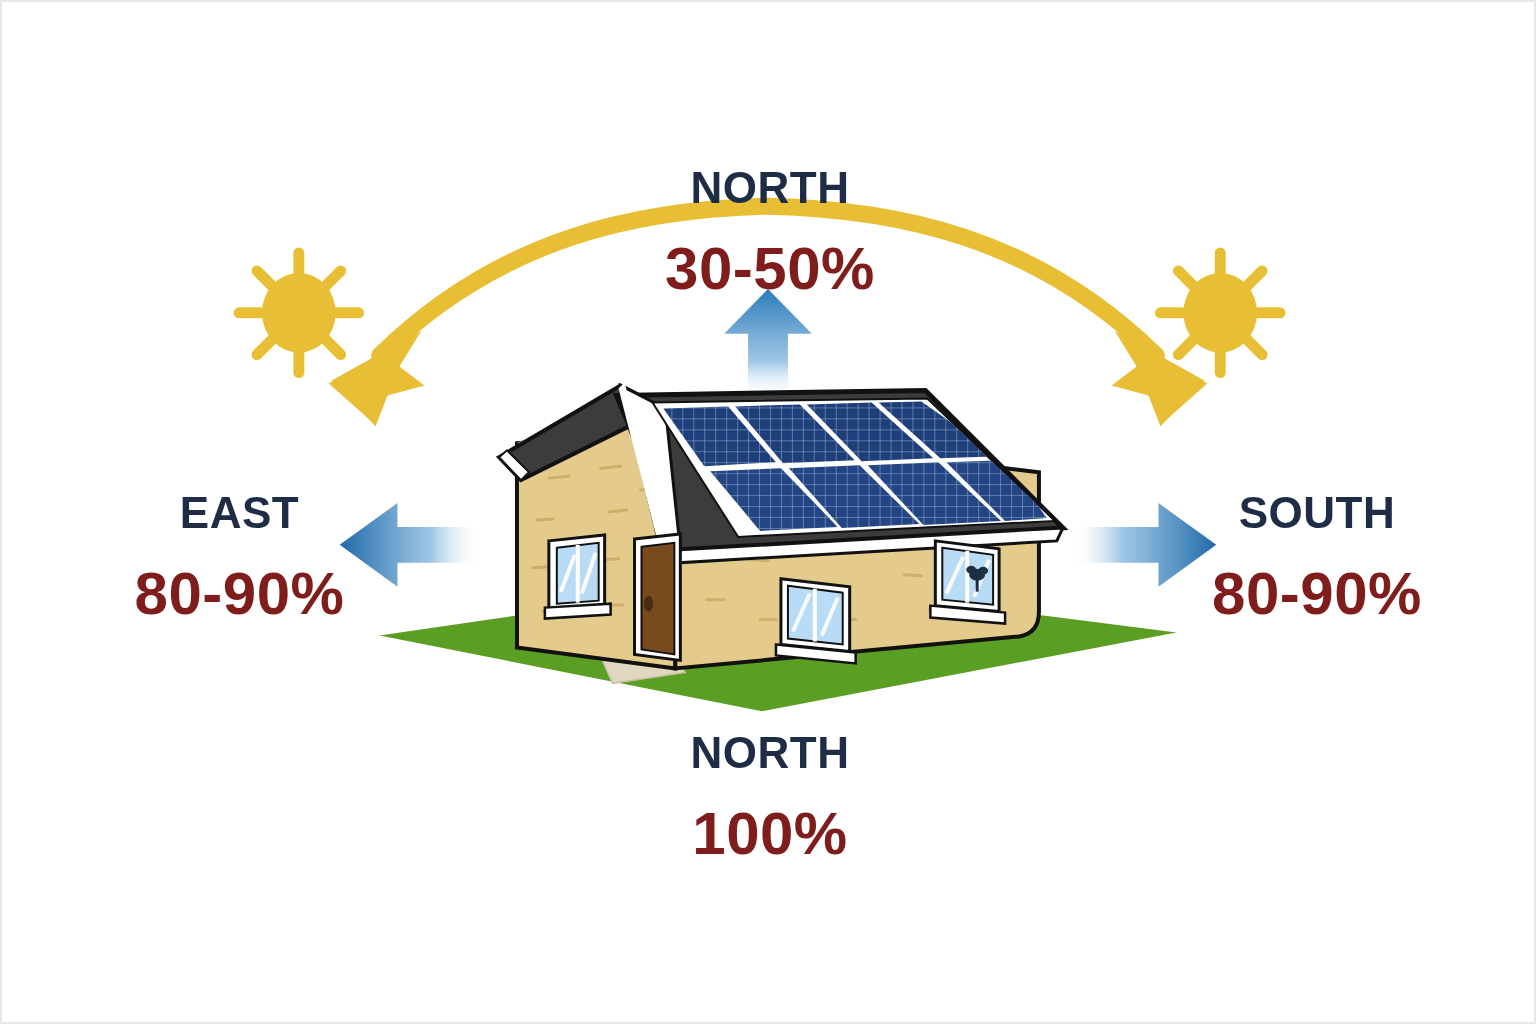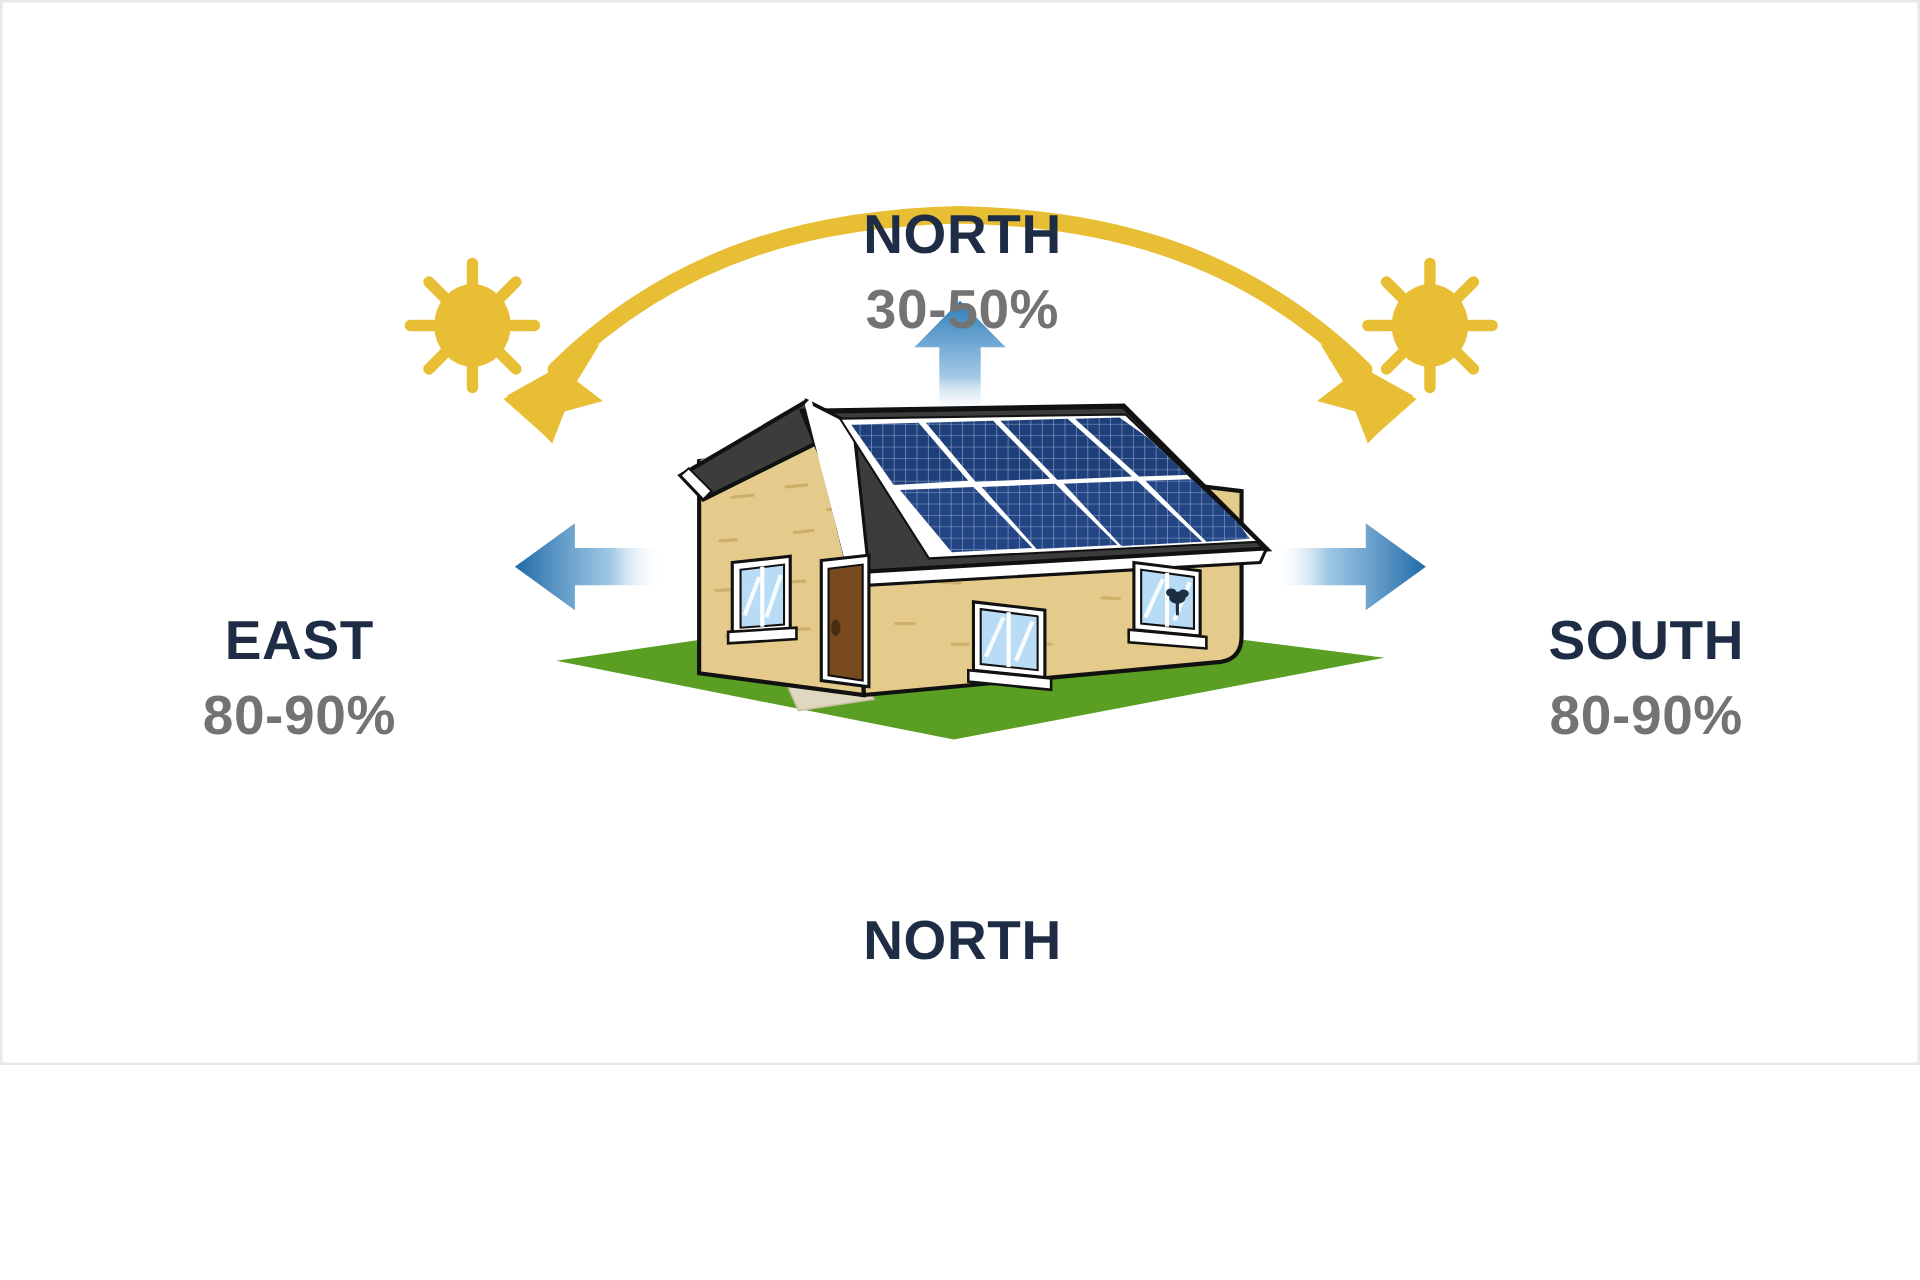--- a/index.html
+++ b/index.html
@@ -4,21 +4,21 @@
 <title>Solar Panel Roof Orientation Efficiency Diagram</title>
 <style>
   html, body {
     margin: 0;
     padding: 0;
     background: #ffffff;
   }
   #stage {
     position: relative;
     width: 1536px;
-    height: 852px;
+    height: 1024px;
     background: #ffffff;
     box-sizing: border-box;
     border: 2px solid #e8e8e8;
     overflow: hidden;
     font-family: "Liberation Sans", sans-serif;
   }
   #scene-svg {
     position: absolute;
     inset: 0;
     width: 100%;
@@ -33,25 +33,25 @@
     user-select: none;
     pointer-events: none;
   }
   .label-dir {
     font-size: 44px;
     font-weight: 700;
     letter-spacing: 0.5px;
     color: #1e2d45;
   }
   .label-val {
-    font-size: 44px;
+    font-size: 60px;
     font-weight: 700;
     letter-spacing: 0.5px;
-    color: #737373;
-    margin-top: 8px;
+    color: #7f1d1d;
+    margin-top: 20px;
   }
   #label-north { left: 568px; top: 160px; width: 400px; }
   #label-south { left: 568px; top: 725px; width: 400px; }
   #label-west  { left: 100px; top: 485px; width: 275px; }
   #label-east  { left: 1165px; top: 485px; width: 300px; }
 </style>
 </head>
 <body>
 
 <div id="stage">
@@ -275,15 +275,16 @@
     <div class="label-val">80-90%</div>
   </div>
 
   <div class="label-block" id="label-east">
     <div class="label-dir">SOUTH</div>
     <div class="label-val">80-90%</div>
   </div>
 
   <div class="label-block" id="label-south">
     <div class="label-dir">NORTH</div>
+    <div class="label-val">100%</div>
   </div>
 
 </div>
 
 </body></html>

